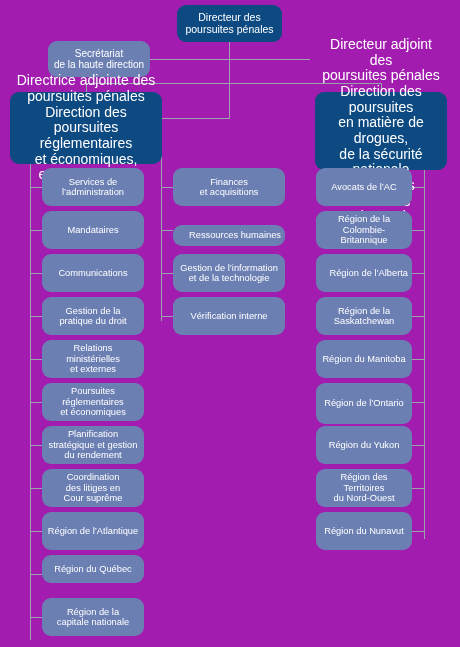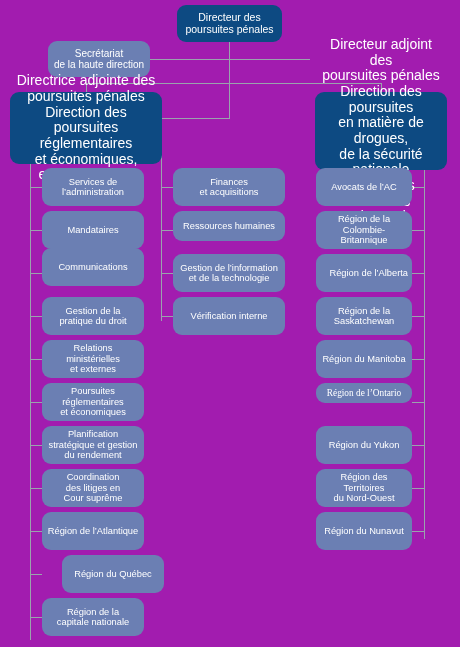--- a/index.html
+++ b/index.html
@@ -130,21 +130,21 @@
 du Nord</span>
   </div>
 
   <div class="node medium" style="left:42px; top:168px; width:102px; height:38px;">
     <span class="txt t-leaf">Services de
 l’administration</span>
     </div>
   <div class="node medium" style="left:42px; top:211px; width:102px; height:38px;">
     <span class="txt t-leaf">Mandataires</span>
     </div>
-  <div class="node medium" style="left:42px; top:248px; width:102px; height:38px;">
+  <div class="node medium" style="left:42px; top:254px; width:102px; height:38px;">
     <span class="txt t-leaf">Communications</span>
     </div>
   <div class="node medium" style="left:42px; top:297px; width:102px; height:38px;">
     <span class="txt t-leaf">Gestion de la
 pratique du droit</span>
     </div>
   <div class="node medium" style="left:42px; top:340px; width:102px; height:38px;">
     <span class="txt t-leaf">Relations ministérielles
 et externes</span>
     </div>
@@ -159,33 +159,33 @@
 du rendement</span>
     </div>
   <div class="node medium" style="left:42px; top:469px; width:102px; height:38px;">
     <span class="txt t-leaf">Coordination
 des litiges en
 Cour suprême</span>
     </div>
   <div class="node medium" style="left:42px; top:512px; width:102px; height:38px;">
     <span class="txt t-leaf">Région de l’Atlantique</span>
     </div>
-  <div class="node medium" style="left:42px; top:555px; width:102px; height:38px;margin-left:20px;">
+  <div class="node medium" style="left:42px; top:555px; width:102px; height:28px;">
     <span class="txt t-leaf">Région du Québec</span>
     </div>
   <div class="node medium" style="left:42px; top:598px; width:102px; height:38px;">
     <span class="txt t-leaf">Région de la
 capitale nationale</span>
     </div>
 
   <div class="node medium" style="left:173px; top:168px; width:112px; height:38px;">
     <span class="txt t-leaf">Finances
 et acquisitions</span>
     </div>
-  <div class="node medium" style="left:173px; top:211px; width:112px; height:30px;">
+  <div class="node medium" style="left:173px; top:225px; width:112px; height:21px;justify-content:flex-end;">
     <span class="txt t-leaf">Ressources humaines</span>
     </div>
   <div class="node medium" style="left:173px; top:254px; width:112px; height:38px;">
     <span class="txt t-leaf">Gestion de l’information
 et de la technologie</span>
     </div>
   <div class="node medium" style="left:173px; top:297px; width:112px; height:38px;">
     <span class="txt t-leaf">Vérification interne</span>
     </div>
 
@@ -199,21 +199,21 @@
   <div class="node medium" style="left:316px; top:254px; width:96px; height:38px;justify-content:flex-end;">
     <span class="txt t-leaf">Région de l’Alberta</span>
     </div>
   <div class="node medium" style="left:316px; top:297px; width:96px; height:38px;">
     <span class="txt t-leaf">Région de la
 Saskatchewan</span>
     </div>
   <div class="node medium" style="left:316px; top:340px; width:96px; height:38px;">
     <span class="txt t-leaf">Région du Manitoba</span>
     </div>
-  <div class="node medium" style="left:316px; top:383px; width:96px; height:20px;font-family:Liberation Serif, serif;">
+  <div class="node medium" style="left:316px; top:383px; width:96px; height:41px;">
     <span class="txt t-leaf">Région de l’Ontario</span>
     </div>
   <div class="node medium" style="left:316px; top:426px; width:96px; height:38px;">
     <span class="txt t-leaf">Région du Yukon</span>
     </div>
   <div class="node medium" style="left:316px; top:469px; width:96px; height:38px;">
     <span class="txt t-leaf">Région des Territoires
 du Nord-Ouest</span>
     </div>
   <div class="node medium" style="left:316px; top:512px; width:96px; height:38px;">

